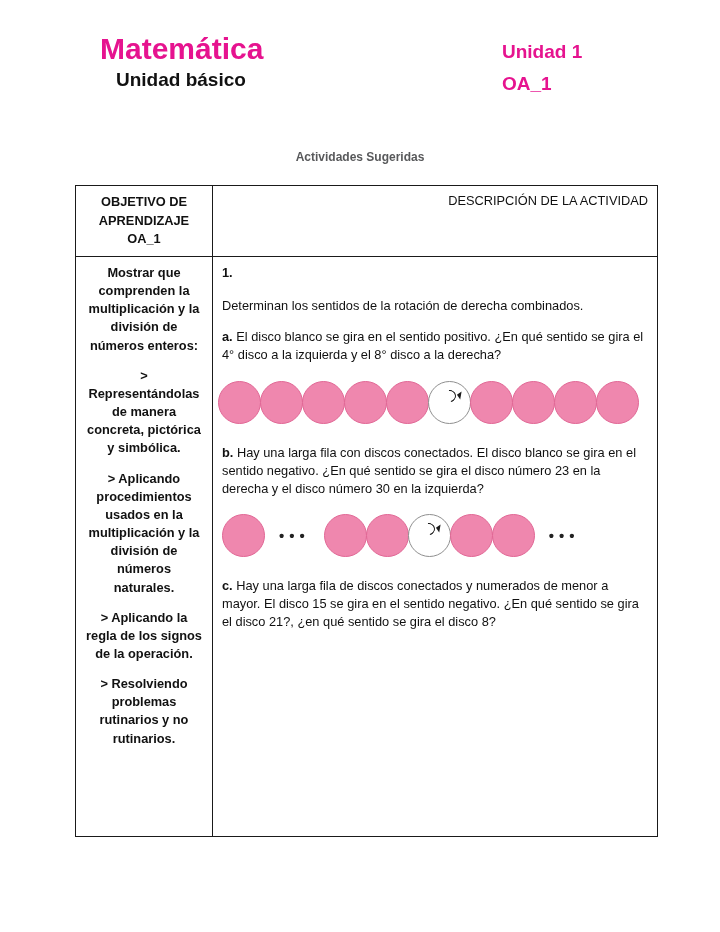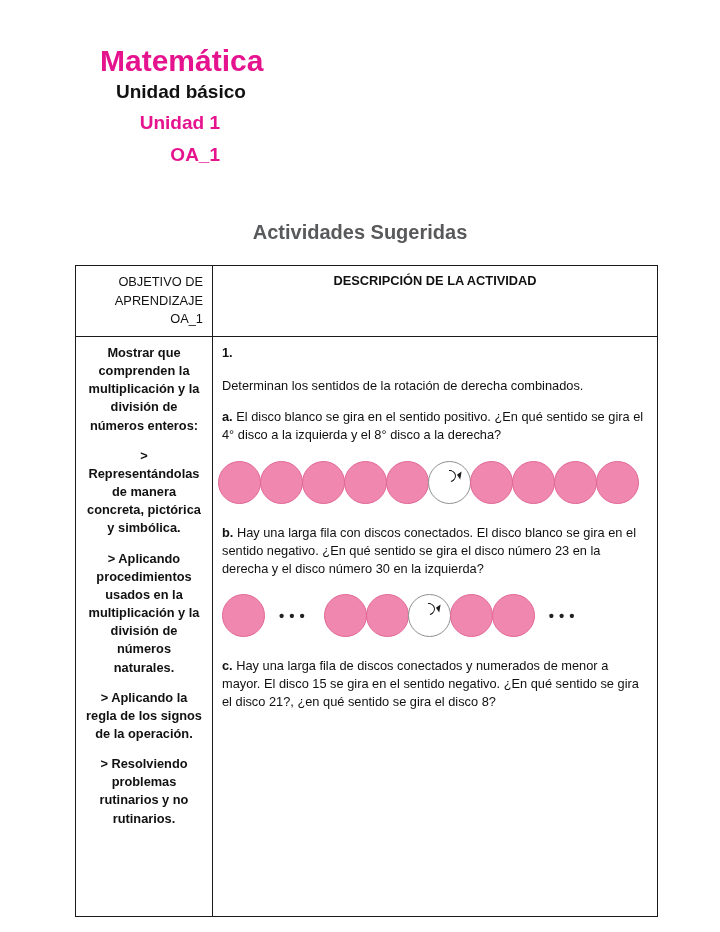--- a/index.html
+++ b/index.html
@@ -14,81 +14,80 @@
     height: 932px;
     background: #fff;
     overflow: hidden;
   }
 
   
   .doc-header {
     display: flex;
     justify-content: space-between;
     align-items: flex-start;
-    padding: 44px 98px 0 100px;
-    flex-direction: column;
+    padding: 32px 98px 0 100px;
   }
   .doc-title {
     font-size: 30px;
     font-weight: bold;
     color: #E6138F;
     line-height: 1.1;
   }
   .doc-subtitle {
     font-size: 19px;
     font-weight: bold;
     color: #111;
     margin-left: 16px;
     margin-top: 4px;
   }
   .header-right {
-    text-align: right;
+    text-align: left;
     padding-top: 8px;
     min-width: 120px;
   }
   .doc-unit, .doc-oa {
     font-size: 19px;
     font-weight: bold;
     color: #E6138F;
     line-height: 1.3;
   }
   .doc-oa { margin-top: 7px; }
 
   
   .section-title {
     margin: 54px 0 0 0;
     text-align: center;
-    font-size: 20px;
+    font-size: 12px;
     font-weight: bold;
     color: #58595B;
   }
 
   
   .activity-table {
     border-collapse: collapse;
     margin: 21px 0 0 75px;
     width: 583px;
     table-layout: fixed;
   }
   .activity-table th, .activity-table td {
     border: 1px solid #1a1a1a;
     vertical-align: top;
     padding: 7px 9px;
     font-size: 12.8px;
   }
   .col-obj { width: 137px; }
   th.col-obj {
+    text-align: center;
+    font-weight: bold;
+    line-height: 1.45;
+    height: 66px;
+  }
+  th.col-desc {
     text-align: right;
     font-weight: normal;
-    line-height: 1.45;
-    height: 66px;
-  }
-  th.col-desc {
-    text-align: center;
-    font-weight: bold;
   }
   td.obj-cell { height: 580px; }
   .obj-cell p {
     font-weight: bold;
     margin: 0 0 12px 0;
     line-height: 1.42;
     text-align: center;
   }
   .desc-cell p {
     margin: 0 0 13px 0;

